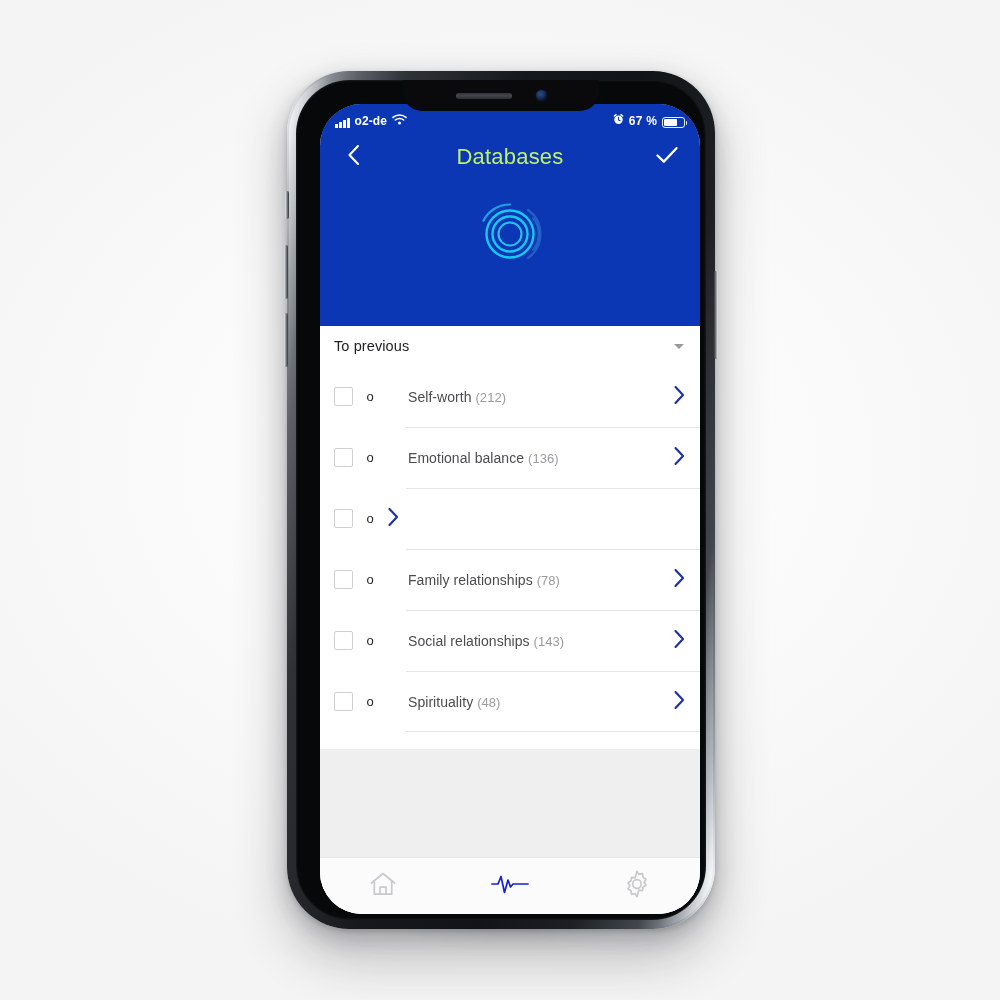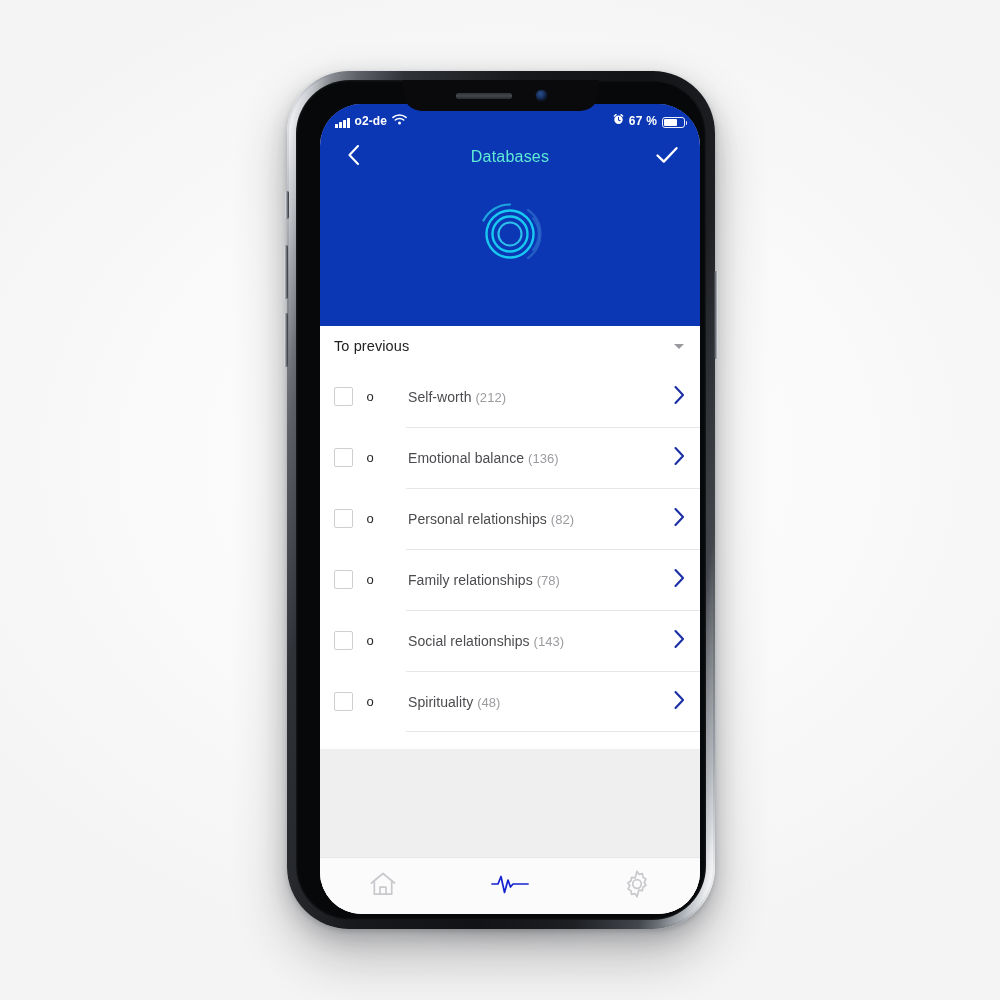--- a/index.html
+++ b/index.html
@@ -202,22 +202,22 @@
     align-items: center;
     justify-content: space-between;
     padding: 0 16px;
     box-sizing: border-box;
   }
   .nav-back, .nav-done {
     width: 34px; height: 34px;
     display: flex; align-items: center; justify-content: center;
   }
   .nav-title {
-    color: #5eead4;
-    font-size: 16px;
+    color: #bef264;
+    font-size: 22px;
     font-weight: 400;
     letter-spacing: .2px;
   }
 
   .logo-wrap {
     position: absolute;
     top: 96px; left: 0; right: 0;
     display: flex; justify-content: center;
   }
 
@@ -422,21 +422,20 @@
                 <span class="row-label"><span>Emotional balance</span> <span class="row-count">(136)</span></span>
                 <span class="chev">
                   <span><svg width="13" height="20" viewBox="0 0 13 20" fill="none">
                       <path d="M2.5 2L10 10L2.5 18" stroke="#1b2fa6" stroke-width="2.1" stroke-linecap="round" stroke-linejoin="round"></path>
                     </svg></span>
                 </span>
               </div>
               <div class="row">
                 <span class="cbox"></span>
                 <span class="omark">o</span>
-                <span class="row-label"><span>Personal relationships</span> <span class="row-count">(82)</span></span>
                 <span class="chev">
                   <span><svg width="13" height="20" viewBox="0 0 13 20" fill="none">
                       <path d="M2.5 2L10 10L2.5 18" stroke="#1b2fa6" stroke-width="2.1" stroke-linecap="round" stroke-linejoin="round"></path>
                     </svg></span>
                 </span>
               </div>
               <div class="row">
                 <span class="cbox"></span>
                 <span class="omark">o</span>
                 <span class="row-label"><span>Family relationships</span> <span class="row-count">(78)</span></span>

